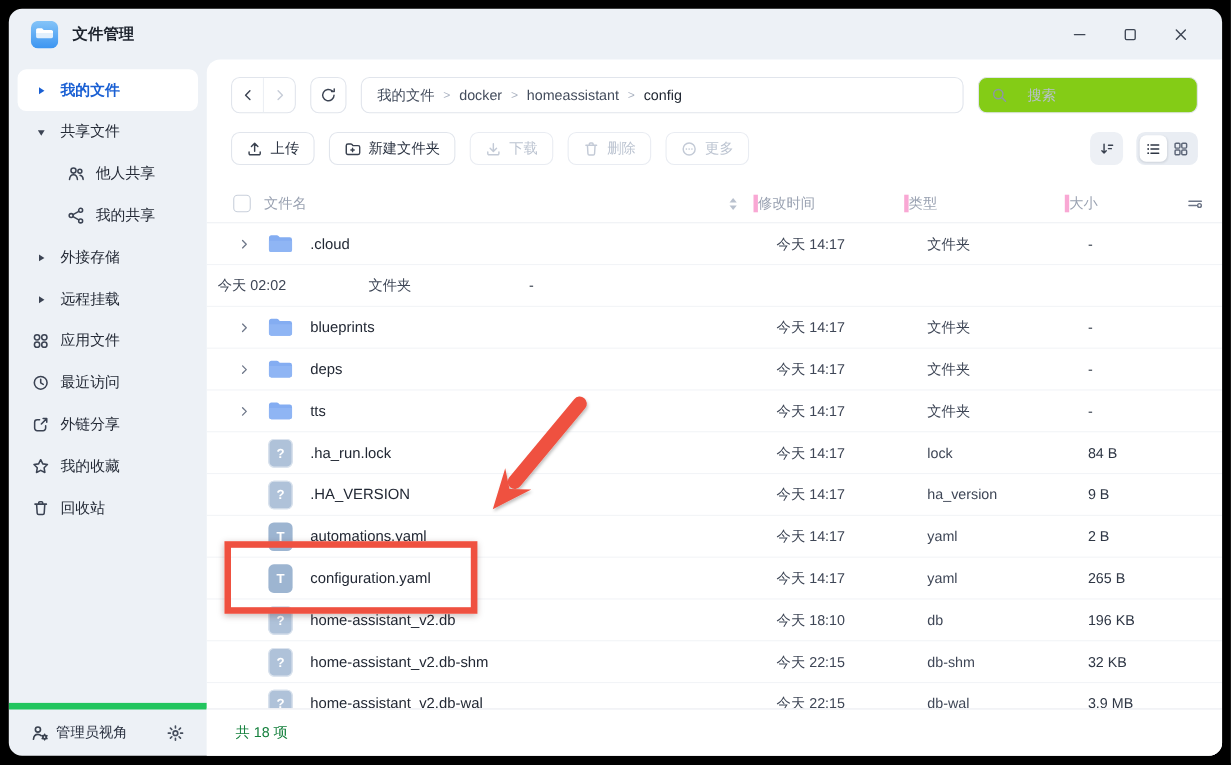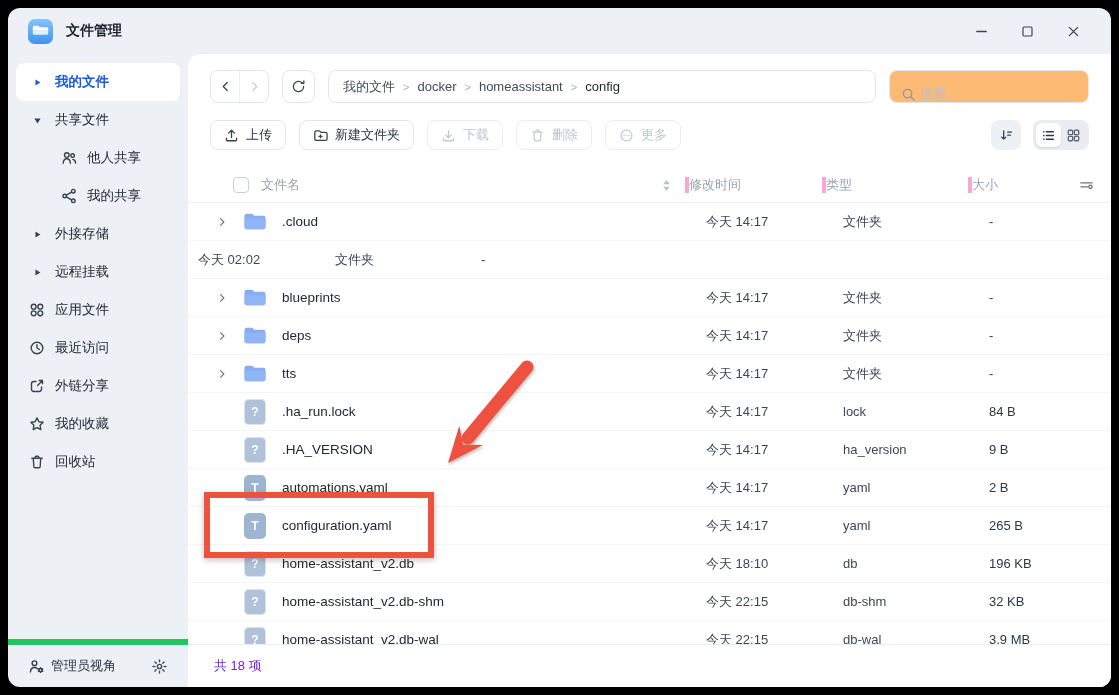--- a/index.html
+++ b/index.html
@@ -38,22 +38,22 @@
   .seg-btn+.seg-btn{border-left:1px solid #ecEFf4;border-left:1px solid #eceff4}
   .seg-btn.disabled{color:#c7cdd8}
   .seg-btn svg,.icon-btn svg{width:15px;height:15px}
   .icon-btn{width:33px;height:33px;border:1px solid #e1e5ec;border-radius:8px;background:#fff;
             display:flex;align-items:center;justify-content:center;color:#3c4453;box-sizing:border-box}
   .breadcrumb{flex:1;height:33px;border:1px solid #e1e5ec;border-radius:8px;display:flex;align-items:center;
               padding:0 14px;gap:8px;font-size:13px;color:#434c5c;background:#fff;box-sizing:border-box;min-width:0;overflow:hidden}
   .bc-sep{color:#a9b1c0;font-size:11px}
   .bc-seg{white-space:nowrap}
   .bc-seg.current{color:#1e2530;font-weight:normal}
-  .search{width:200px;height:33px;border:1px solid #e1e5ec;border-radius:8px;display:flex;align-items:flex-end;
-          padding:0 11px;gap:2px;box-sizing:border-box;background:#fdba74}
+  .search{width:200px;height:33px;border:1px solid #e1e5ec;border-radius:8px;display:flex;align-items:center;
+          padding:0 11px;gap:16px;box-sizing:border-box;background:#84cc16}
   .search .icon{width:15px;height:15px;color:#8d96a7;flex:0 0 auto}
   .search .icon svg{width:15px;height:15px}
   .search input{border:0;outline:0;flex:1;font-size:13px;color:#333;background:transparent;font-family:inherit;min-width:0}
   .search input::placeholder{color:#b9c0cd}
   .toolbar-row{display:flex;align-items:center;margin:17px 22px 0;height:30px;flex:0 0 auto}
   .tb-group{display:flex;gap:13px}
   .tb-btn{height:30px;border:1px solid #e1e5ec;border-radius:8px;background:#fff;display:flex;align-items:center;
           gap:7px;padding:0 13px;font-size:13px;color:#2b3342;box-sizing:border-box;cursor:default}
   .tb-btn .icon{width:15px;height:15px;color:#39414f;display:flex}
   .tb-btn .icon svg{width:15px;height:15px}
@@ -63,21 +63,21 @@
   .sort-btn{width:30px;height:30px;border-radius:8px;background:#edf0f5;display:flex;align-items:center;
             justify-content:center;color:#39414f}
   .sort-btn svg{width:15px;height:15px}
   .view-toggle{height:30px;border-radius:8px;background:#e9edf3;display:flex;align-items:center;padding:3px;box-sizing:border-box}
   .view-cell{width:25px;height:24px;border-radius:6px;display:flex;align-items:center;justify-content:center;color:#5d6678}
   .view-cell svg{width:15px;height:15px}
   .view-cell.active{background:#fff;color:#2e3644;box-shadow:0 1px 2px rgba(30,40,60,.12)}
   
   .table-header{display:flex;align-items:center;height:34px;margin-top:18px;border-bottom:1px solid #eef0f4;
                 flex:0 0 auto;font-size:13px;color:#99a1b1}
-  .th-name{flex:1;display:flex;align-items:center;padding-left:45px;gap:12px;min-width:0}
+  .th-name{flex:1;display:flex;align-items:center;padding-left:24px;gap:12px;min-width:0}
   .checkbox{width:16px;height:16px;border:1.5px solid #c9d0db;border-radius:4px;background:#fff;box-sizing:border-box;flex:0 0 auto}
   .sort-arrows{margin-left:auto;margin-right:14px;color:#b9c1ce;display:flex}
   .th-col{display:flex;align-items:center;border-left:4px solid #f9a8d4;box-sizing:border-box;height:16px}
   .th-time{width:137px}.th-type{width:146px}.th-size{width:104px}
   .th-icon{width:28px;margin-right:11px;color:#6c7486;display:flex;align-items:center;justify-content:center}
   .th-icon svg{width:15px;height:15px}
   .rows{flex:1;overflow:hidden}
   .row{display:flex;align-items:center;height:38px;border-bottom:1px solid #f2f4f7;font-size:13.5px;box-sizing:border-box}
   .row-name{flex:1;display:flex;align-items:center;padding-left:24px;min-width:0}
   .chevron{width:20px;display:flex;align-items:center;justify-content:center;color:#6e7789;flex:0 0 auto}
@@ -85,21 +85,21 @@
   .file-icon{width:26px;margin-left:10px;display:flex;align-items:center;justify-content:center;flex:0 0 auto}
   .name-text{margin-left:14px;color:#222834;white-space:nowrap;overflow:hidden;text-overflow:ellipsis}
   .cell-time{width:137px;padding-left:10px;color:#3e4656;box-sizing:border-box;font-size:13px}
   .cell-type{width:146px;padding-left:10px;color:#3e4656;box-sizing:border-box;font-size:13px}
   .cell-size{width:132px;padding-left:10px;color:#2f3745;box-sizing:border-box;font-size:13px}
   .doc{width:22px;height:26px;border-radius:5px;display:flex;align-items:center;justify-content:center;
        color:#fff;font-size:12px;font-weight:bold}
   .doc.q{background:#afc2d9;box-shadow:inset 0 0 0 1px rgba(255,255,255,.55)}
   .doc.t{background:#9db5d1}
   .status-bar{height:42px;flex:0 0 auto;border-top:1px solid #e9ecf1;display:flex;align-items:center;
-              padding:0 26px;font-size:13px;color:#6d28d9;background:#fff}
+              padding:0 26px;font-size:13px;color:#15803d;background:#fff}
   
   .anno-rect{position:absolute;left:204px;top:492px;width:230px;height:66px;border:6px solid #ef5140;
              box-sizing:border-box;z-index:50;pointer-events:none;box-shadow:0 2px 6px rgba(60,20,10,.28)}
   .anno-arrow{position:absolute;left:420px;top:350px;z-index:51;pointer-events:none}
 </style>
 </head>
 <body>
 
 <div class="window">
 

